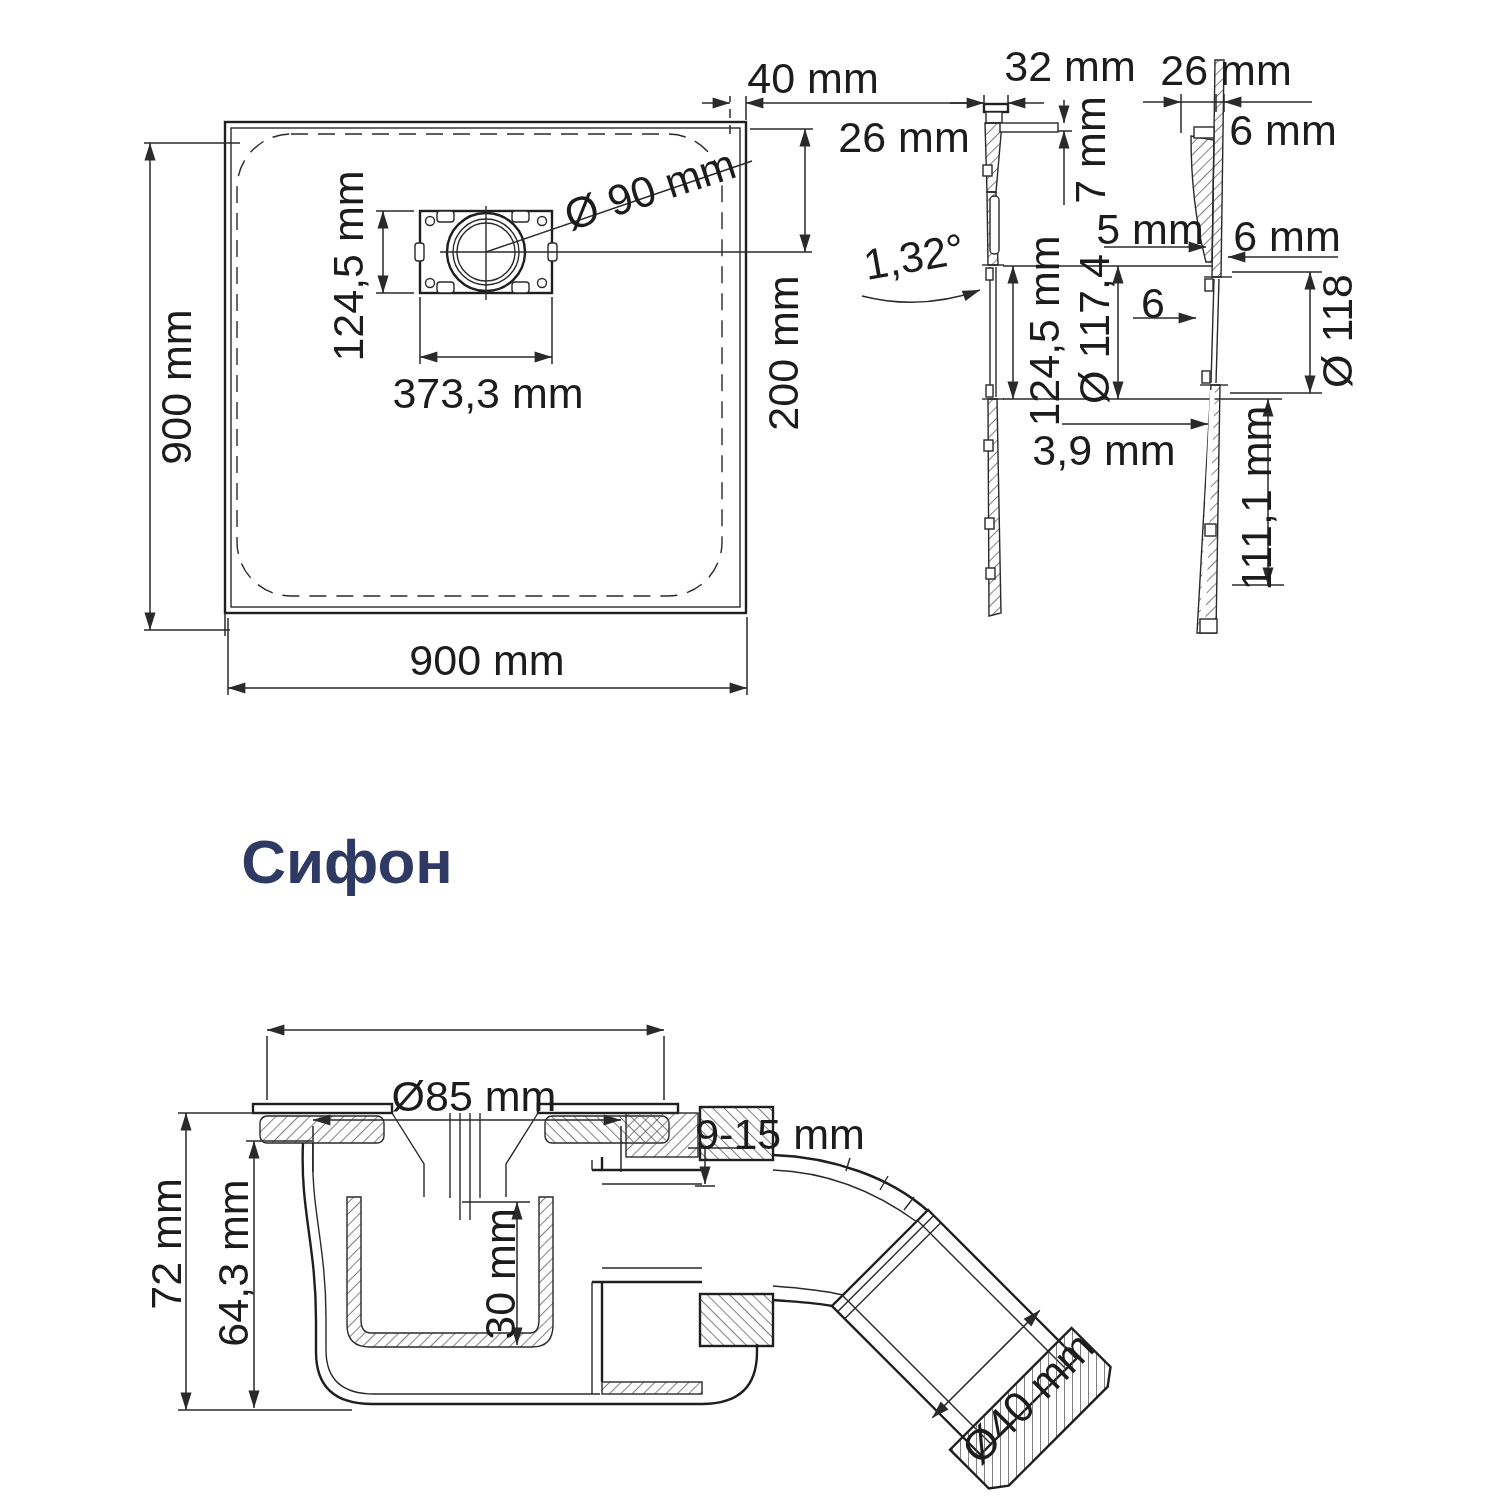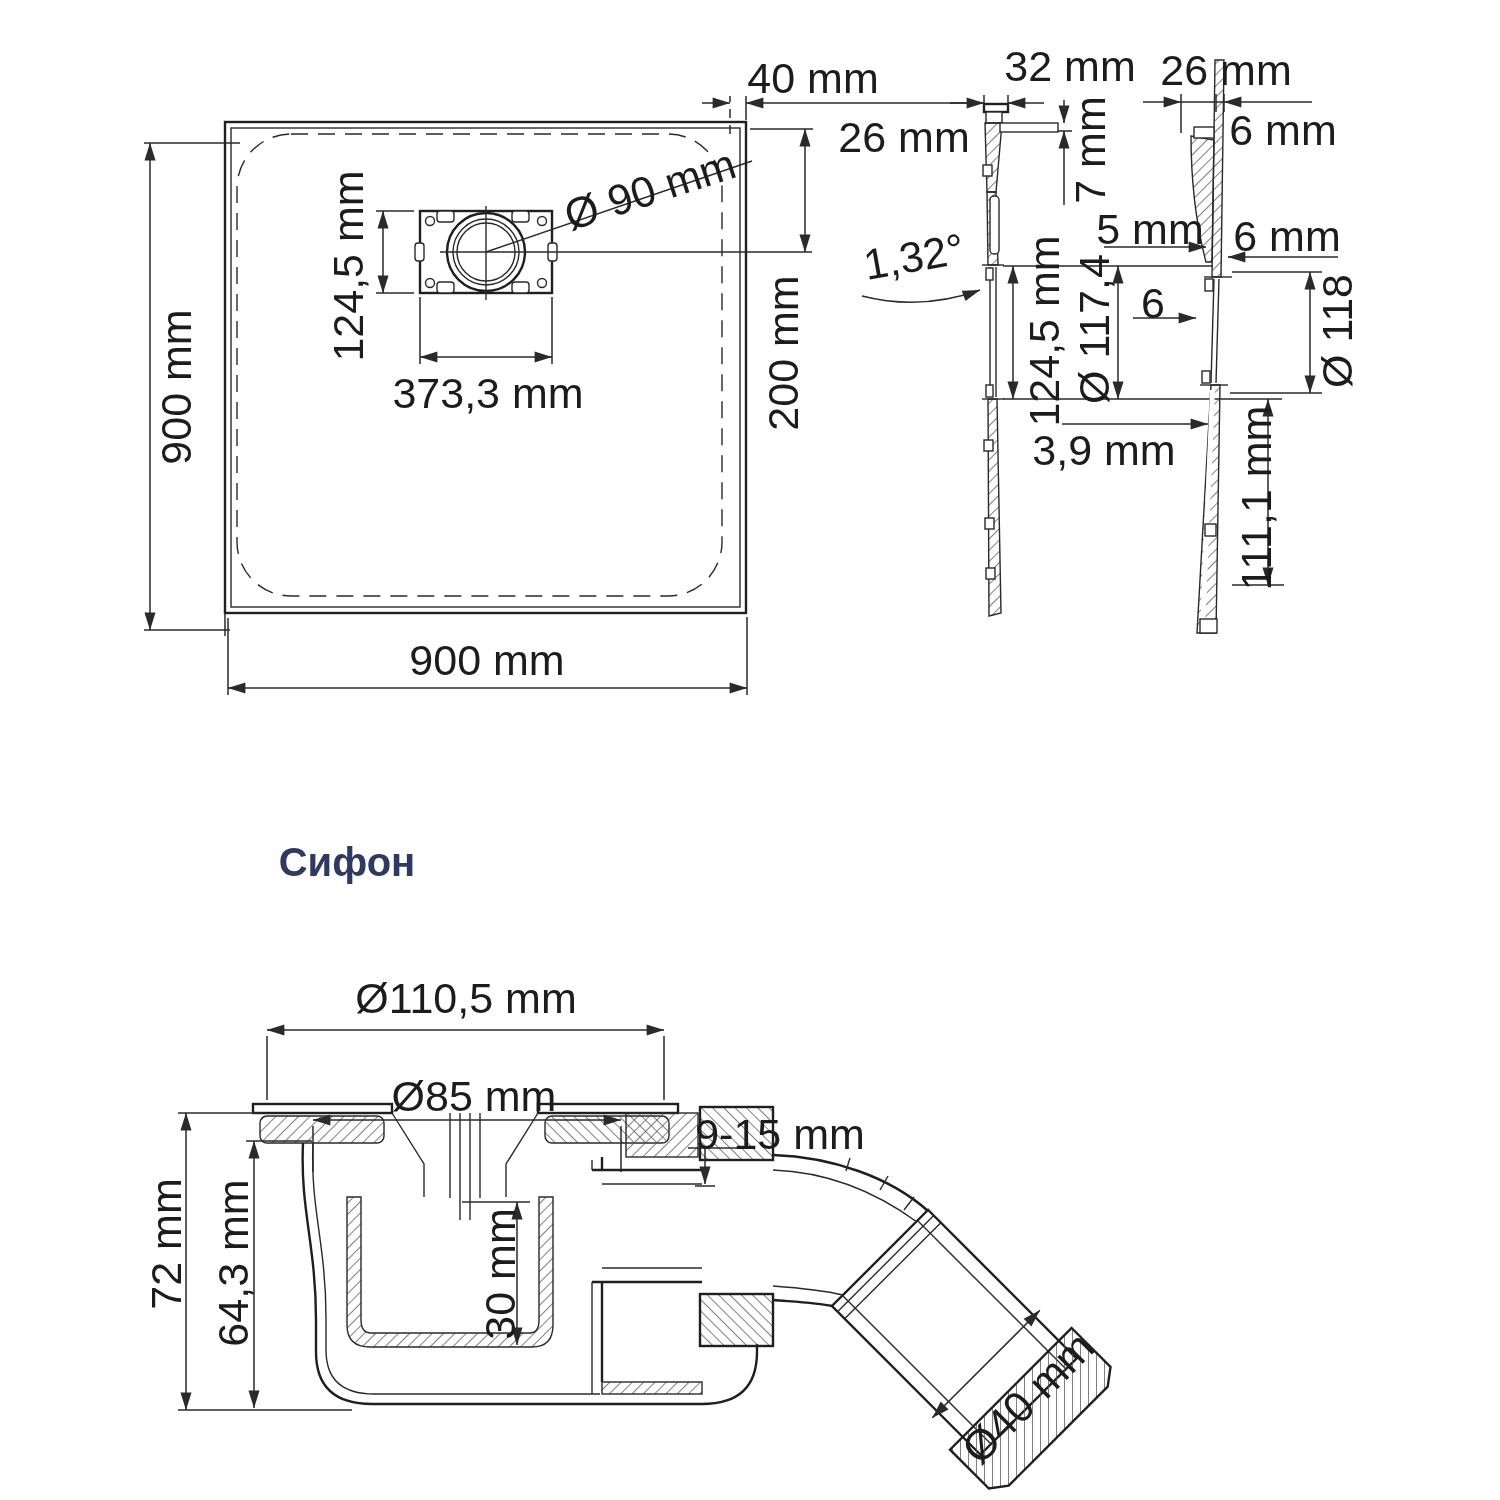--- a/index.html
+++ b/index.html
@@ -15,21 +15,21 @@
   .fh2{fill:url(#hat2);}
   .ns{stroke:none;}
   .dsh{stroke-dasharray:17 10;}
   .dshs{stroke-dasharray:9 7;}
   .lbl{position:absolute;font-size:43px;line-height:1;color:#1c1c1c;white-space:nowrap;
        transform:translate(-50%,-50%);}
   .r90{transform:translate(-50%,-50%) rotate(-90deg);}
   .r18{transform:translate(-50%,-50%) rotate(-18deg);}
   .r10{transform:translate(-50%,-50%) rotate(-10deg);}
   .r45{transform:translate(-50%,-50%) rotate(-45deg);}
-  .heading{font-size:40px;font-weight:bold;color:#2e3a64;text-align:center;}
+  .heading{font-size:62px;font-weight:bold;color:#2e3a64;text-align:center;}
 </style>
 </head>
 <body>
 
 <div class="canvas">
 
 <svg width="1500" height="1500" viewBox="0 0 1500 1500">
   <defs>
     <marker id="ar" viewBox="0 0 12 8" markerWidth="13" markerHeight="9" refX="11.3" refY="4" orient="auto-start-reverse">
       <path d="M0.6,0.6 L11.4,4 L0.6,7.4 Z" fill="#2a2a2a"></path>
@@ -257,21 +257,20 @@
 <div class="lbl" style="left:1226px;top:70px">26 mm</div>
 <div class="lbl" style="left:1283px;top:130px">6 mm</div>
 <div class="lbl" style="left:1150px;top:229px">5 mm</div>
 <div class="lbl" style="left:1287px;top:236px">6 mm</div>
 <div class="lbl" style="left:1153px;top:303px">6</div>
 <div class="lbl r90" style="left:1094px;top:329px">Ø 117,4</div>
 <div class="lbl r90" style="left:1337px;top:331px">Ø 118</div>
 <div class="lbl r90" style="left:1256px;top:498px">111,1 mm</div>
 
 <div class="lbl heading" style="left:347px;top:862px">Сифон</div>
-<div class="lbl" style="left:466px;top:998px">Ø110,5 mm</div>
 <div class="lbl" style="left:474px;top:1096px">Ø85 mm</div>
 <div class="lbl" style="left:780px;top:1134px">9-15 mm</div>
 <div class="lbl r90" style="left:166px;top:1244px">72 mm</div>
 <div class="lbl r90" style="left:233px;top:1263px">64,3 mm</div>
 <div class="lbl r90" style="left:500px;top:1274px">30 mm</div>
 <div class="lbl r45" style="left:1028px;top:1398px">Ø40 mm</div>
 
 </div>
 
 </body></html>

